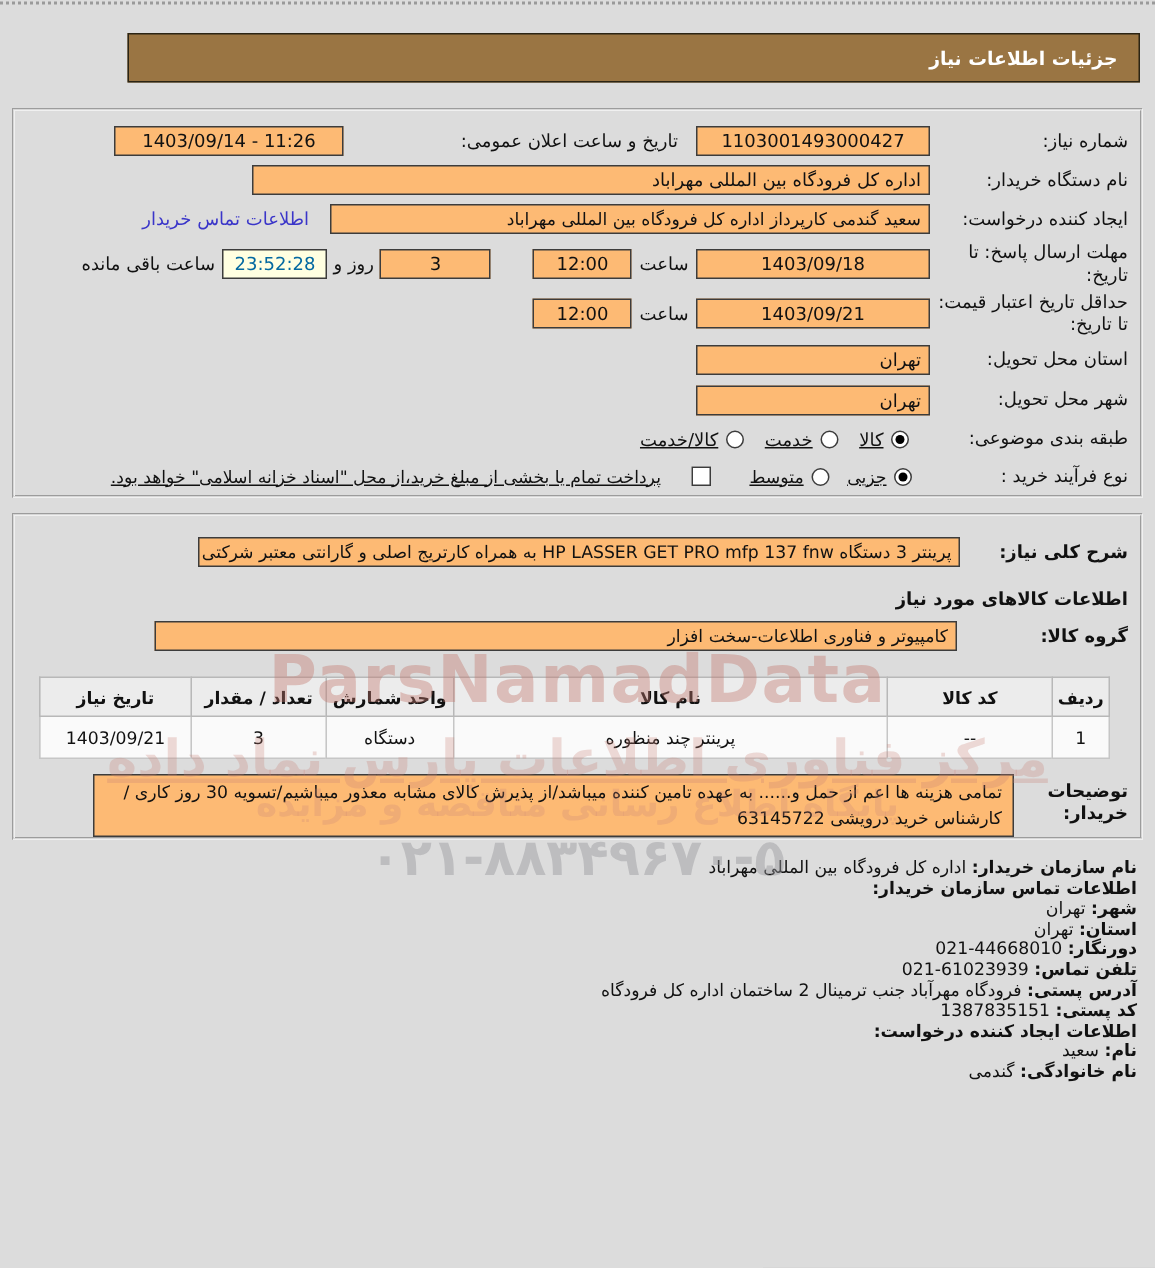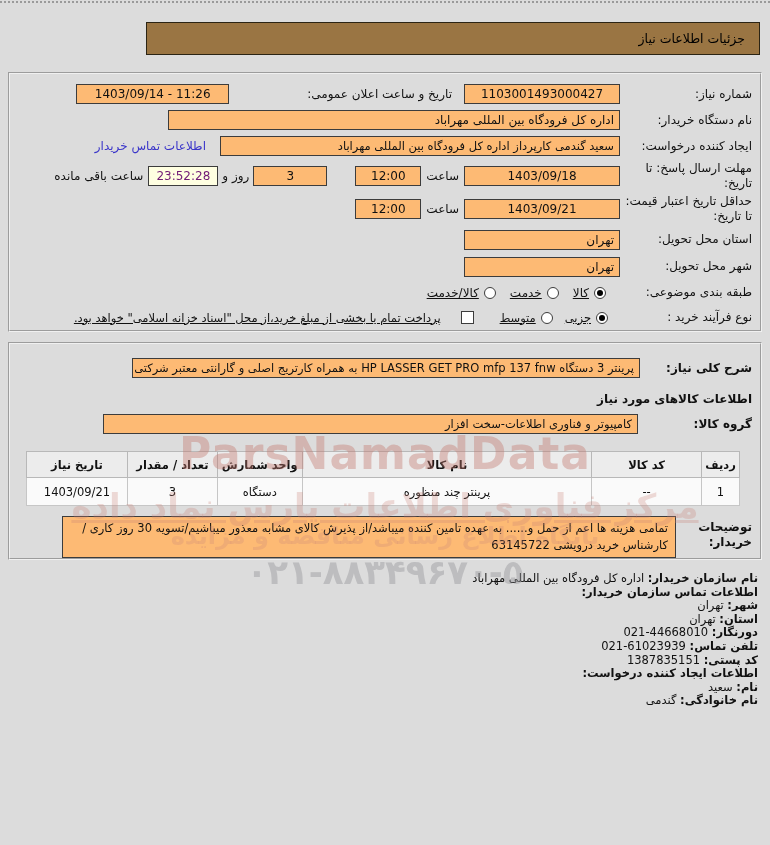--- a/index.html
+++ b/index.html
@@ -1,22 +1,22 @@
 <!DOCTYPE html>
 <html dir="rtl" lang="fa"><head>
 <meta charset="utf-8">
 <style>
   * { box-sizing: border-box; margin: 0; padding: 0; }
   body { background:#c9c9c9; font-family:"DejaVu Sans", sans-serif; }
   .screen { position:relative; width:770px; height:845px; background:#dcdcdc; overflow:hidden; direction:rtl; color:#111; }
   .top-dotted { position:absolute; top:1px; left:0; width:770px; border-top:2px dotted #9a9a9a; }
 
-  .titlebar { position:absolute; top:22px; right:10px; width:614px; height:33px;
+  .titlebar { position:absolute; top:22px; right:10px; width:675px; height:33px;
     border:1px solid #2b2414; display:flex; align-items:center; padding:0 14px;
-    color:#000000; font-size:12.5px; }
+    color:#ffffff; font-size:12.5px;font-weight:bold; }
 
   .panel { position:absolute; right:8px; width:754px; background:#dcdcdc;
     border:2px groove #f0f0f0; }
   .panel1 { top:72px; height:260px; padding-top:7px; }
   .panel2 { top:342px; height:218px; padding-top:9px; }
 
   .f-row { display:flex; align-items:center; padding:0 8px; font-size:12px; }
   .lbl { width:132px; min-width:132px; text-align:right; font-size:12px; line-height:1.25; }
   .lbl.two { white-space:normal; }
   .b { font-weight:bold; }
@@ -92,21 +92,21 @@
         <span>1403/09/18</span>
       </div>
       <span style="margin:0 5px;">ساعت</span>
       <div class="box c ltr" style="width:66px;">
         <span>12:00</span>
       </div>
       <div class="box c ltr" style="width:74px;margin-right:28px;">
         <span>3</span>
       </div>
       <span style="margin:0 4px;">روز و</span>
-      <div class="box c ltr" style="width:70px;background:#ffffe1;color:#701a75;">
+      <div class="box c ltr" style="width:70px;background:#ffffe1;color:#0369a1;">
         <span>23:52:28</span>
       </div>
       <span style="margin-right:5px;">ساعت باقی مانده</span>
     </div>
 
     <div class="f-row" style="height:34px;">
       <span class="lbl two">حداقل تاریخ اعتبار قیمت: تا تاریخ:</span>
       <div class="box c ltr" style="width:156px;">
         <span>1403/09/21</span>
       </div>
@@ -214,20 +214,21 @@
     </div>
   </div>
 
   <div class="contact">
     <div class="line"><span class="b">نام سازمان خریدار:</span> <span>اداره کل فرودگاه بین المللی مهراباد</span></div>
     <div class="line b">اطلاعات تماس سازمان خریدار:</div>
     <div class="line"><span class="b">شهر:</span> <span>تهران</span></div>
     <div class="line"><span class="b">استان:</span> <span>تهران</span></div>
     <div class="line"><span class="b">دورنگار:</span> <span>44668010-021</span></div>
     <div class="line"><span class="b">تلفن تماس:</span> <span>61023939-021</span></div>
+    <div class="line"><span class="b">آدرس پستی:</span> <span>فرودگاه مهرآباد جنب ترمینال 2 ساختمان اداره کل فرودگاه</span></div>
     <div class="line"><span class="b">کد پستی:</span> <span>1387835151</span></div>
     <div class="line b">اطلاعات ایجاد کننده درخواست:</div>
     <div class="line"><span class="b">نام:</span> <span>سعید</span></div>
     <div class="line"><span class="b">نام خانوادگی:</span> <span>گندمی</span></div>
   </div>
 
   <div class="wm wm1">ParsNamadData</div>
   <div class="wm wm2">مرکز فناوری اطلاعات پارس نماد داده</div>
   <div class="wm wm3">پایگاه اطلاع رسانی مناقصه و مزایده</div>
   <div class="wm wm4">۰۲۱-۸۸۳۴۹۶۷۰-۵</div>

